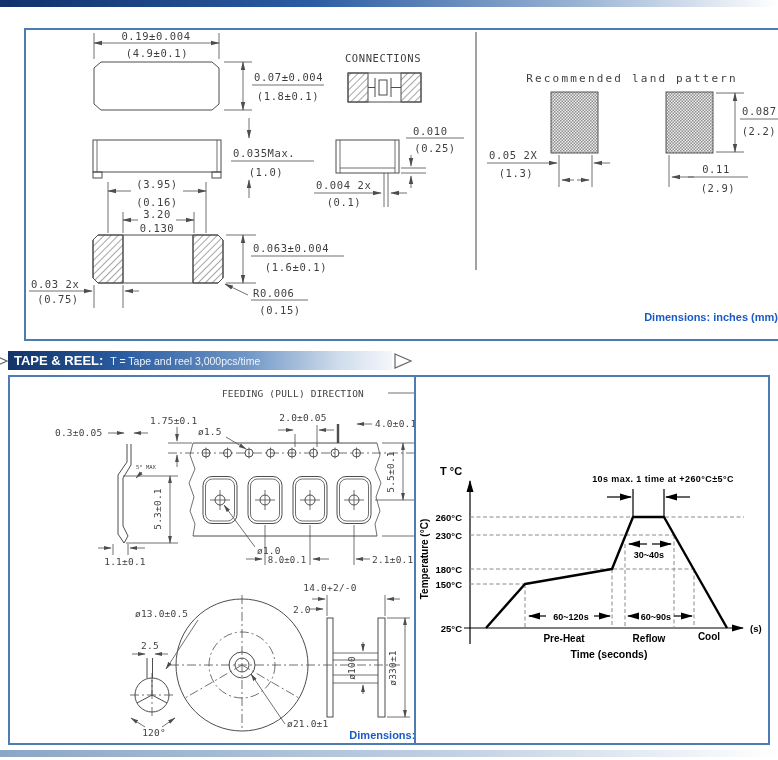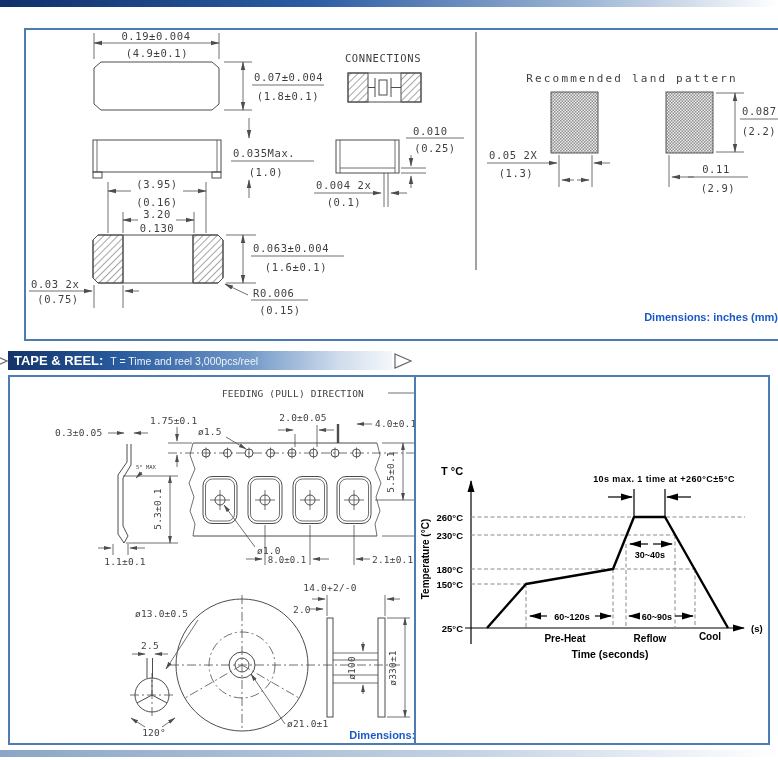--- a/index.html
+++ b/index.html
@@ -5,21 +5,21 @@
   html,body{margin:0;padding:0;background:#fff;}
   .page{position:relative;width:778px;height:760px;background:#fff;overflow:hidden;
         font-family:"Liberation Sans",sans-serif;}
   .grad-top{position:absolute;left:0;top:0;width:778px;height:7px;
     background:linear-gradient(90deg,#10316b 0%,#2b5ca3 40%,#9cb5d4 75%,#ffffff 100%);}
   .grad-bottom{position:absolute;left:0;top:750px;width:778px;height:7px;
     background:linear-gradient(90deg,#8aa6c6 0%,#c3d2e4 60%,#ffffff 100%);}
   .box{position:absolute;border:2px solid #4d7cb4;background:#fff;}
   .outline-box{left:24px;top:28px;width:758px;height:309px;}
   .tape-box{left:8px;top:375px;width:393px;height:366px;padding-left:40px;}
-  .reflow-box{left:414px;top:375px;width:352px;height:366px;text-align:center;}
+  .reflow-box{left:414px;top:375px;width:352px;height:366px;}
   .hdr{position:absolute;top:351px;height:19px;display:flex;align-items:center;
     background:linear-gradient(90deg,#123468 0%,#2a5ca0 30%,#6f96c6 62%,#cfdcec 86%,#f4f7fb 100%);}
   .hdr-tape{left:8px;width:384px;}
   .hdr-reflow{left:414px;width:356px;}
   .hdr-title{color:#fff;font-weight:bold;font-size:13px;padding-left:6px;white-space:pre;}
   .hdr-sub{color:#eef3fa;font-size:10.5px;padding-left:7px;white-space:pre;}
   .sec-arrow{position:absolute;left:393px;top:353px;}
   .sec-arrow-left{position:absolute;left:0px;top:353px;}
   svg text{font-family:"DejaVu Sans Mono",monospace;}
   .dt{font-size:10.5px;fill:#3f3f3f;letter-spacing:0.6px;}
@@ -189,21 +189,21 @@
 
       <text class="note" x="752" y="291" text-anchor="end">Dimensions: inches (mm)</text>
     </svg>
   </div>
 
   <svg class="sec-arrow-left" width="8" height="16">
     <polygon points="-9,1 7,8 -9,15" fill="#fff" stroke="#666" stroke-width="1.2"></polygon>
   </svg>
   <div class="hdr hdr-tape">
     <span class="hdr-title">TAPE &amp; REEL:</span>
-    <span class="hdr-sub">T = Time and reel 3,000pcs/reel</span>
+    <span class="hdr-sub">T = Tape and reel 3,000pcs/time</span>
   </div>
   <svg class="sec-arrow" width="20" height="16">
     <polygon points="2,1 18,8 2,15" fill="#fff" stroke="#666" stroke-width="1.2"></polygon>
   </svg>
 
   <div class="box tape-box">
     <svg width="393" height="366" viewBox="0 0 393 366">
       <defs>
         <marker id="a2" viewBox="0 0 12 8" refX="11" refY="4" markerWidth="10" markerHeight="7" orient="auto-start-reverse">
             <path d="M0,1 L12,4 L0,7 z" fill="#4d4d4d"></path>

